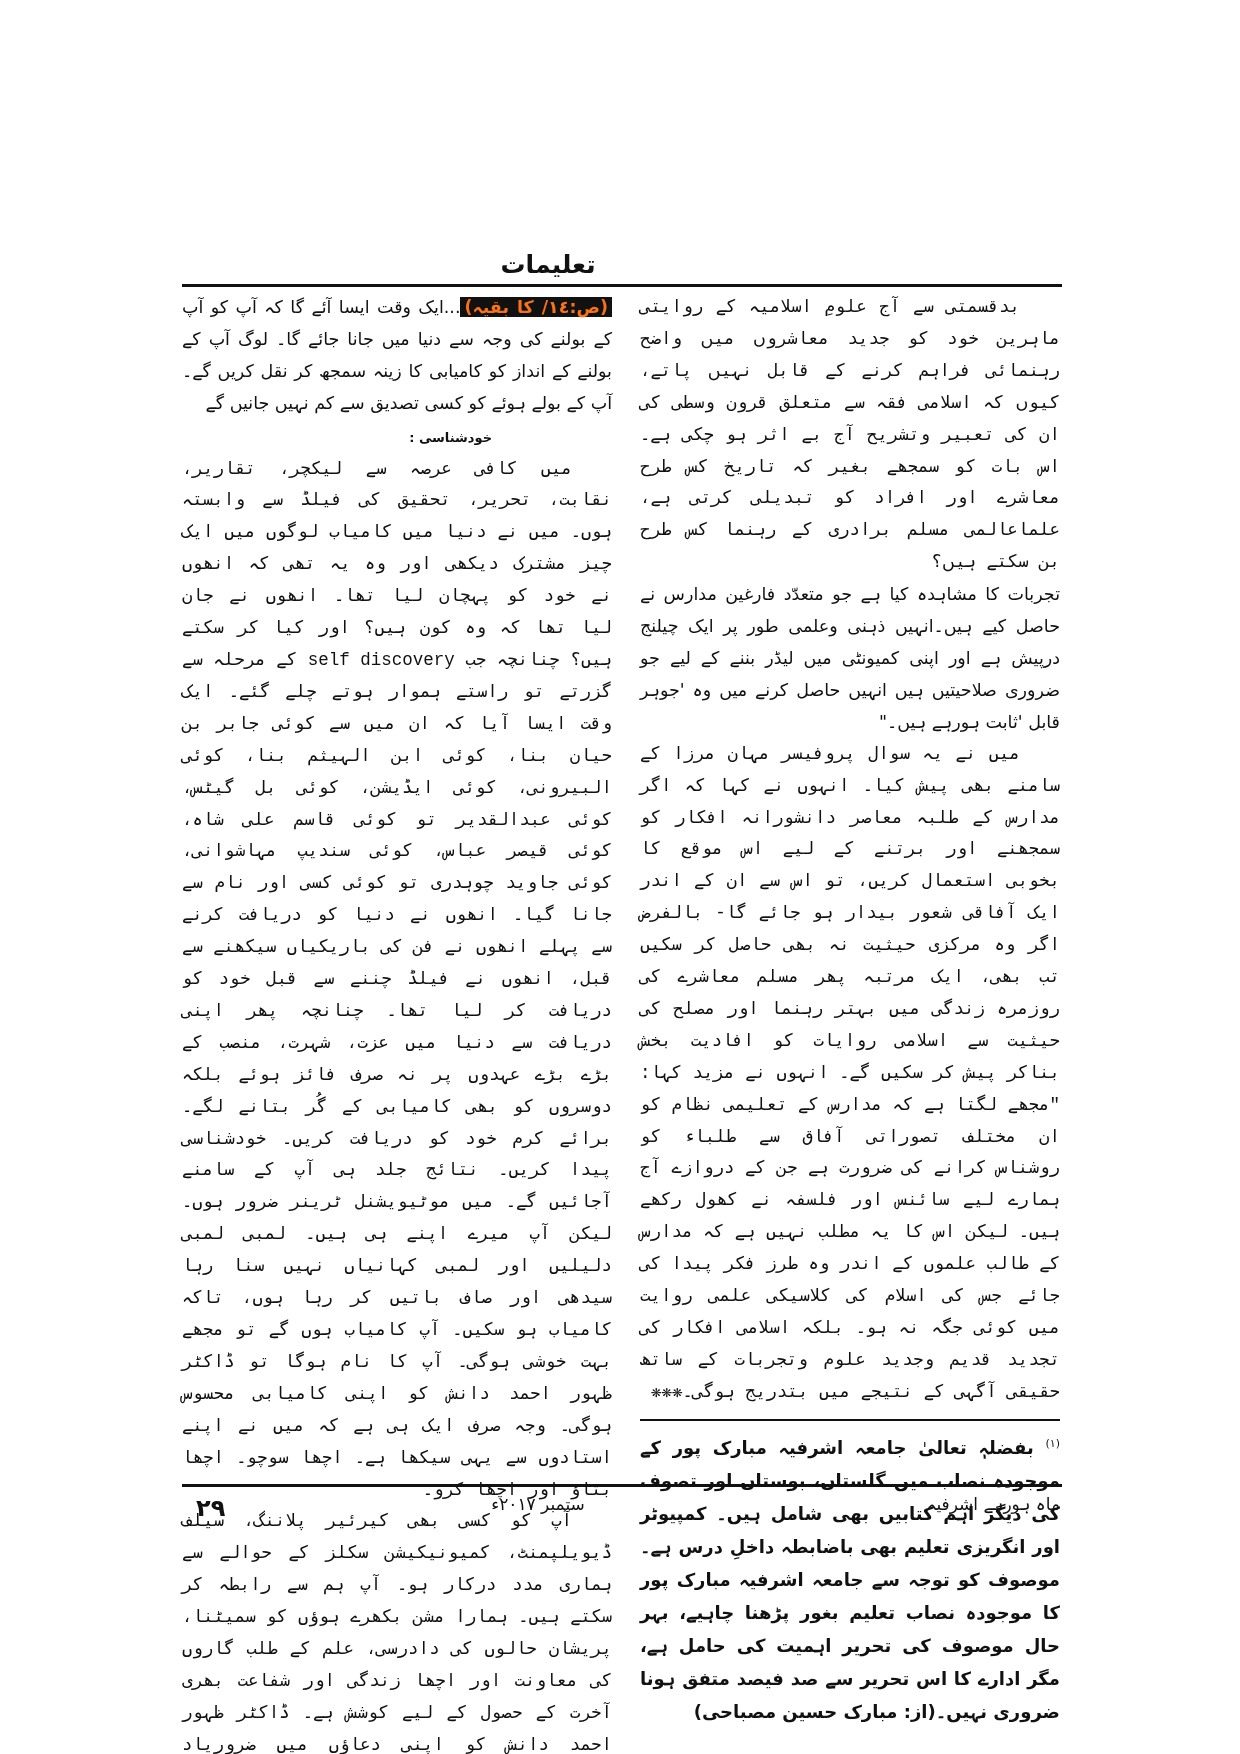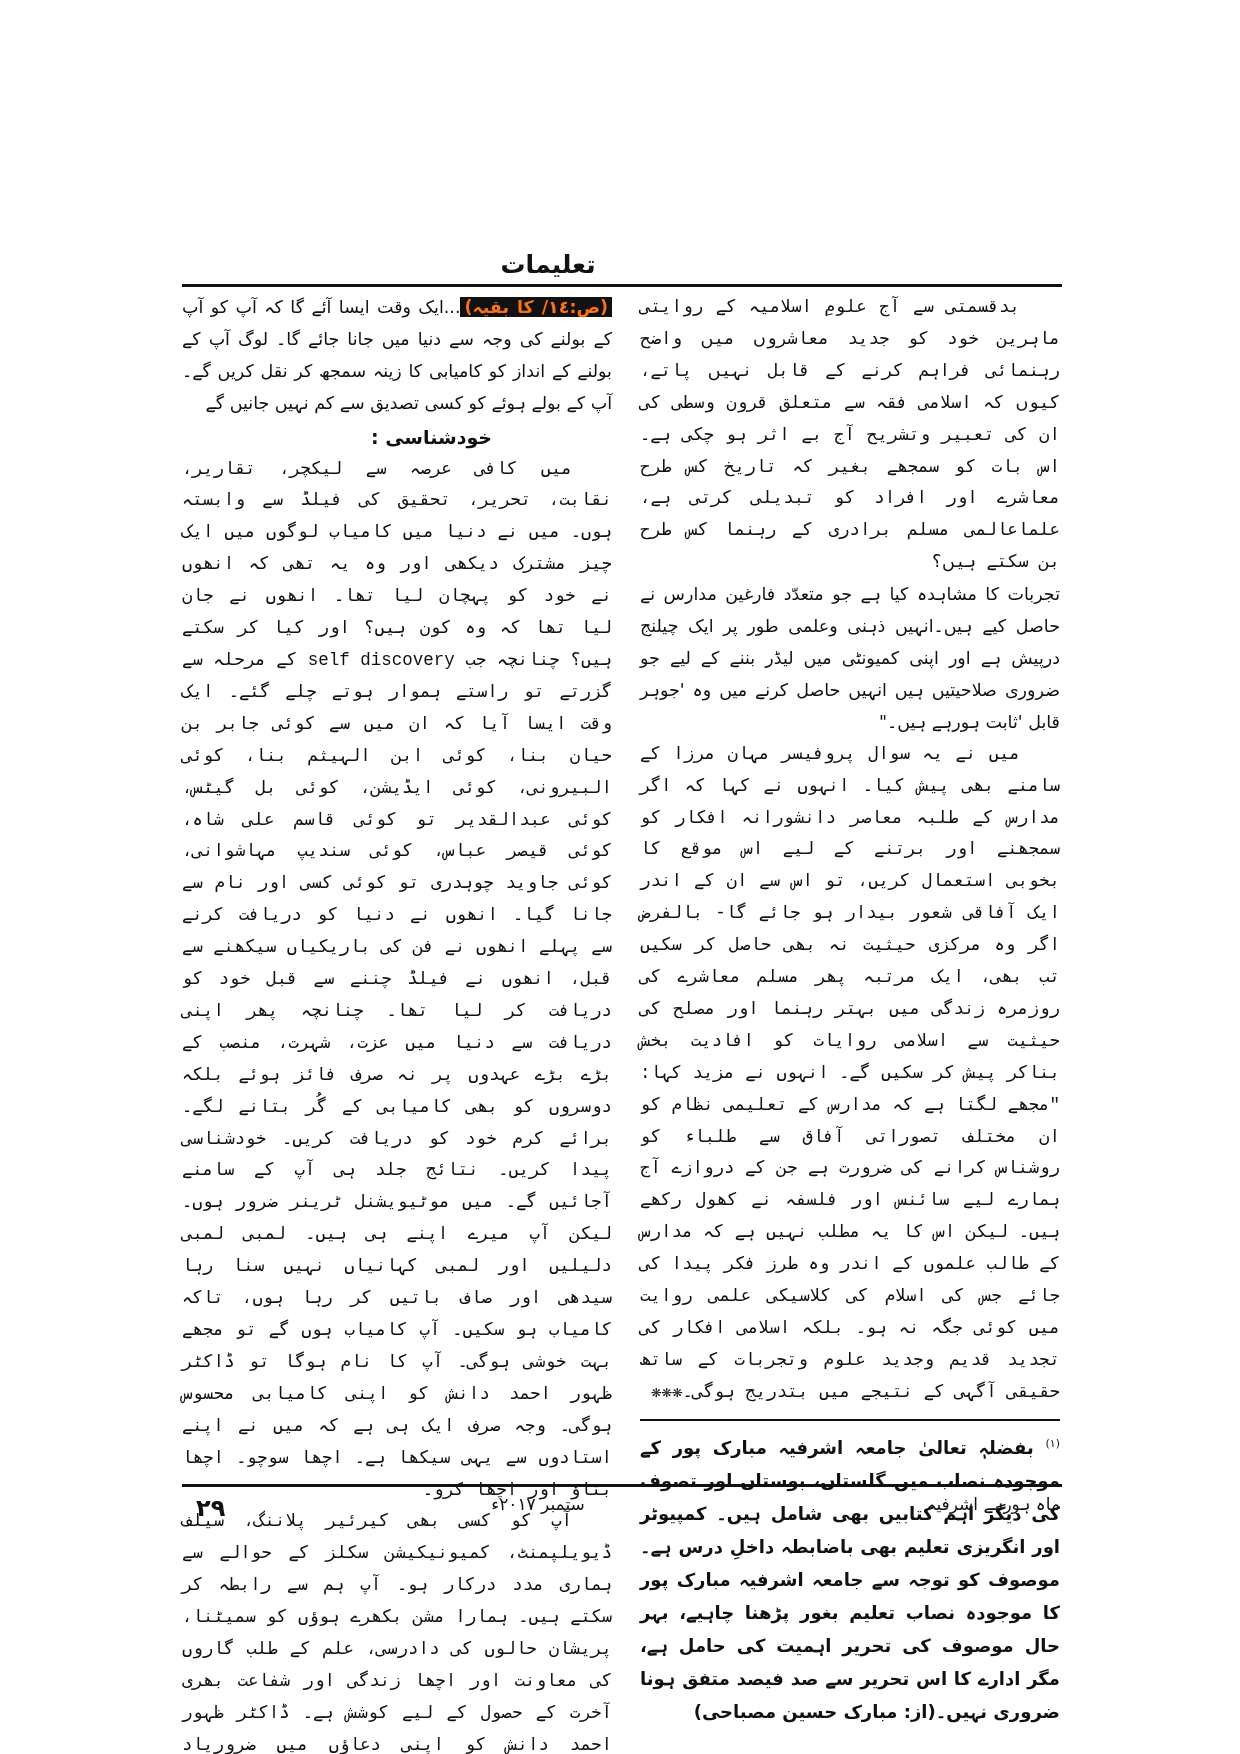--- a/index.html
+++ b/index.html
@@ -9,21 +9,21 @@
   .section-title { position: absolute; top: 250px; left: 0; width: 1016px; text-align: center;
          font-size: 25px; font-weight: bold; direction: rtl; margin-left: 40px; }
   .top-rule { position: absolute; top: 284px; left: 182px; width: 880px; height: 3px; background: #111; }
   .col { position: absolute; top: 292px; direction: rtl; text-align: justify;
          font-size: 17.5px; line-height: 31.9px; }
   .col-right { left: 640px; width: 420px; }
   .col-left { left: 182px; width: 430px; }
   .para { margin: 0; text-indent: 0; }
   .para.indent { text-indent: 40px; font-family: Liberation Mono, monospace; }
   .continued-badge { background: #111; color: #f97316; padding: 0 4px; font-weight: bold; }
-  .subhead { margin: 2px 0 0 0; font-weight: bold; font-size: 19px; padding-right: 120px; }
+  .subhead { margin: 2px 0 0 0; font-weight: bold; font-size: 13px; padding-right: 120px; }
   .end-marks { display: inline; }
   .footnote-rule { margin: 10px 0 6px 0; height: 2px; background: #111; width: 100%; }
   .footnote { font-weight: bold; font-size: 18px; line-height: 33px; margin: 0; }
   .footnote sup { font-size: 11px; font-weight: normal; }
   .stars { text-align: center; font-size: 20px; color: #333; margin-top: 8px; letter-spacing: 2px; }
   .bottom-rule { position: absolute; top: 1484px; left: 182px; width: 880px; height: 3px; background: #111; }
   .footer { position: absolute; top: 1494px; font-size: 17px; direction: rtl; }
   .footer-left { left: 196px; font-weight: bold; font-size: 24px; }
   .footer-center { left: 0; width: 1076px; text-align: center; }
   .footer-right { right: 180px; }

